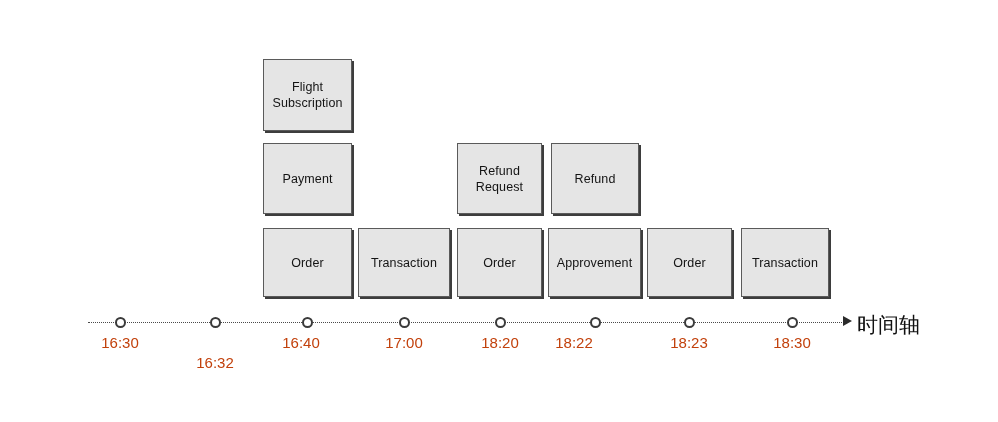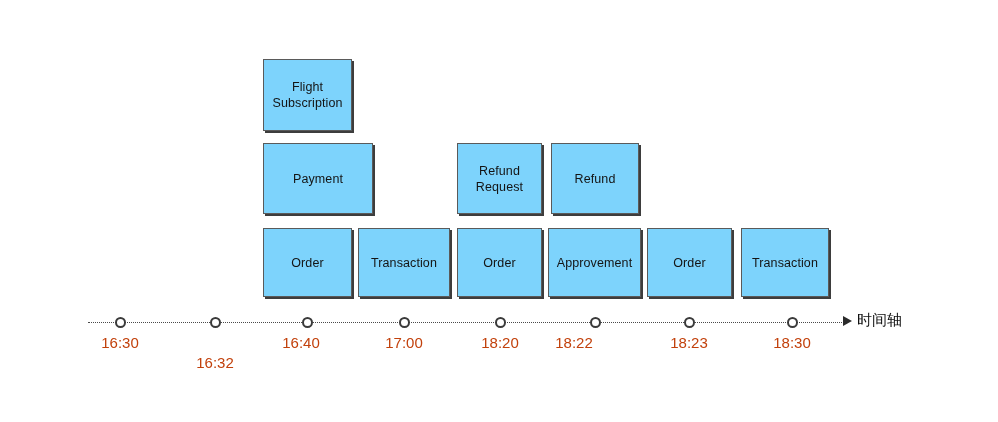--- a/index.html
+++ b/index.html
@@ -20,21 +20,21 @@
     position: absolute;
     left: 0; top: 0;
     width: 998px;
     height: 422px;
   }
 
   
   .event-box {
     position: absolute;
     box-sizing: border-box;
-    background: #7dd3fc;
+    background: #e5e5e5;
     border: 1.5px solid #5a5a5a;
     box-shadow: 2px 2px 0 0 #3d3d3d;
     display: flex;
     align-items: center;
     justify-content: center;
     text-align: center;
     line-height: 1.28;
     font-size: 12.5px;
     color: #141414;
     letter-spacing: 0.1px;
@@ -61,21 +61,21 @@
     top: 316px;
     width: 0; height: 0;
     border-top: 5px solid transparent;
     border-bottom: 5px solid transparent;
     border-left: 9px solid #2b2b2b;
   }
   .axis-title {
     position: absolute;
     left: 857px;
     top: 311px;
-    font-size: 15px;
+    font-size: 21px;
     color: #111111;
     white-space: nowrap;
   }
 
   .tick {
     position: absolute;
     top: 317px;
     width: 11px;
     height: 11px;
     margin-left: -5.5px;
@@ -98,21 +98,21 @@
 </head>
 <body>
 
 <div id="diagram">
 
   <div id="boxes-layer">
       <div class="event-box" style="left: 263px; top: 59px; width: 89px; height: 72px;">
         <span class="box-label">Flight
 Subscription</span>
       </div>
-      <div class="event-box" style="left: 263px; top: 143px; width: 110px; height: 71px;">
+      <div class="event-box" style="left: 263px; top: 143px; width: 89px; height: 71px;">
         <span class="box-label">Payment</span>
       </div>
       <div class="event-box" style="left: 263px; top: 228px; width: 89px; height: 69px;">
         <span class="box-label">Order</span>
       </div>
       <div class="event-box" style="left: 358px; top: 228px; width: 92px; height: 69px;">
         <span class="box-label">Transaction</span>
       </div>
       <div class="event-box" style="left: 457px; top: 143px; width: 85px; height: 71px;">
         <span class="box-label">Refund

